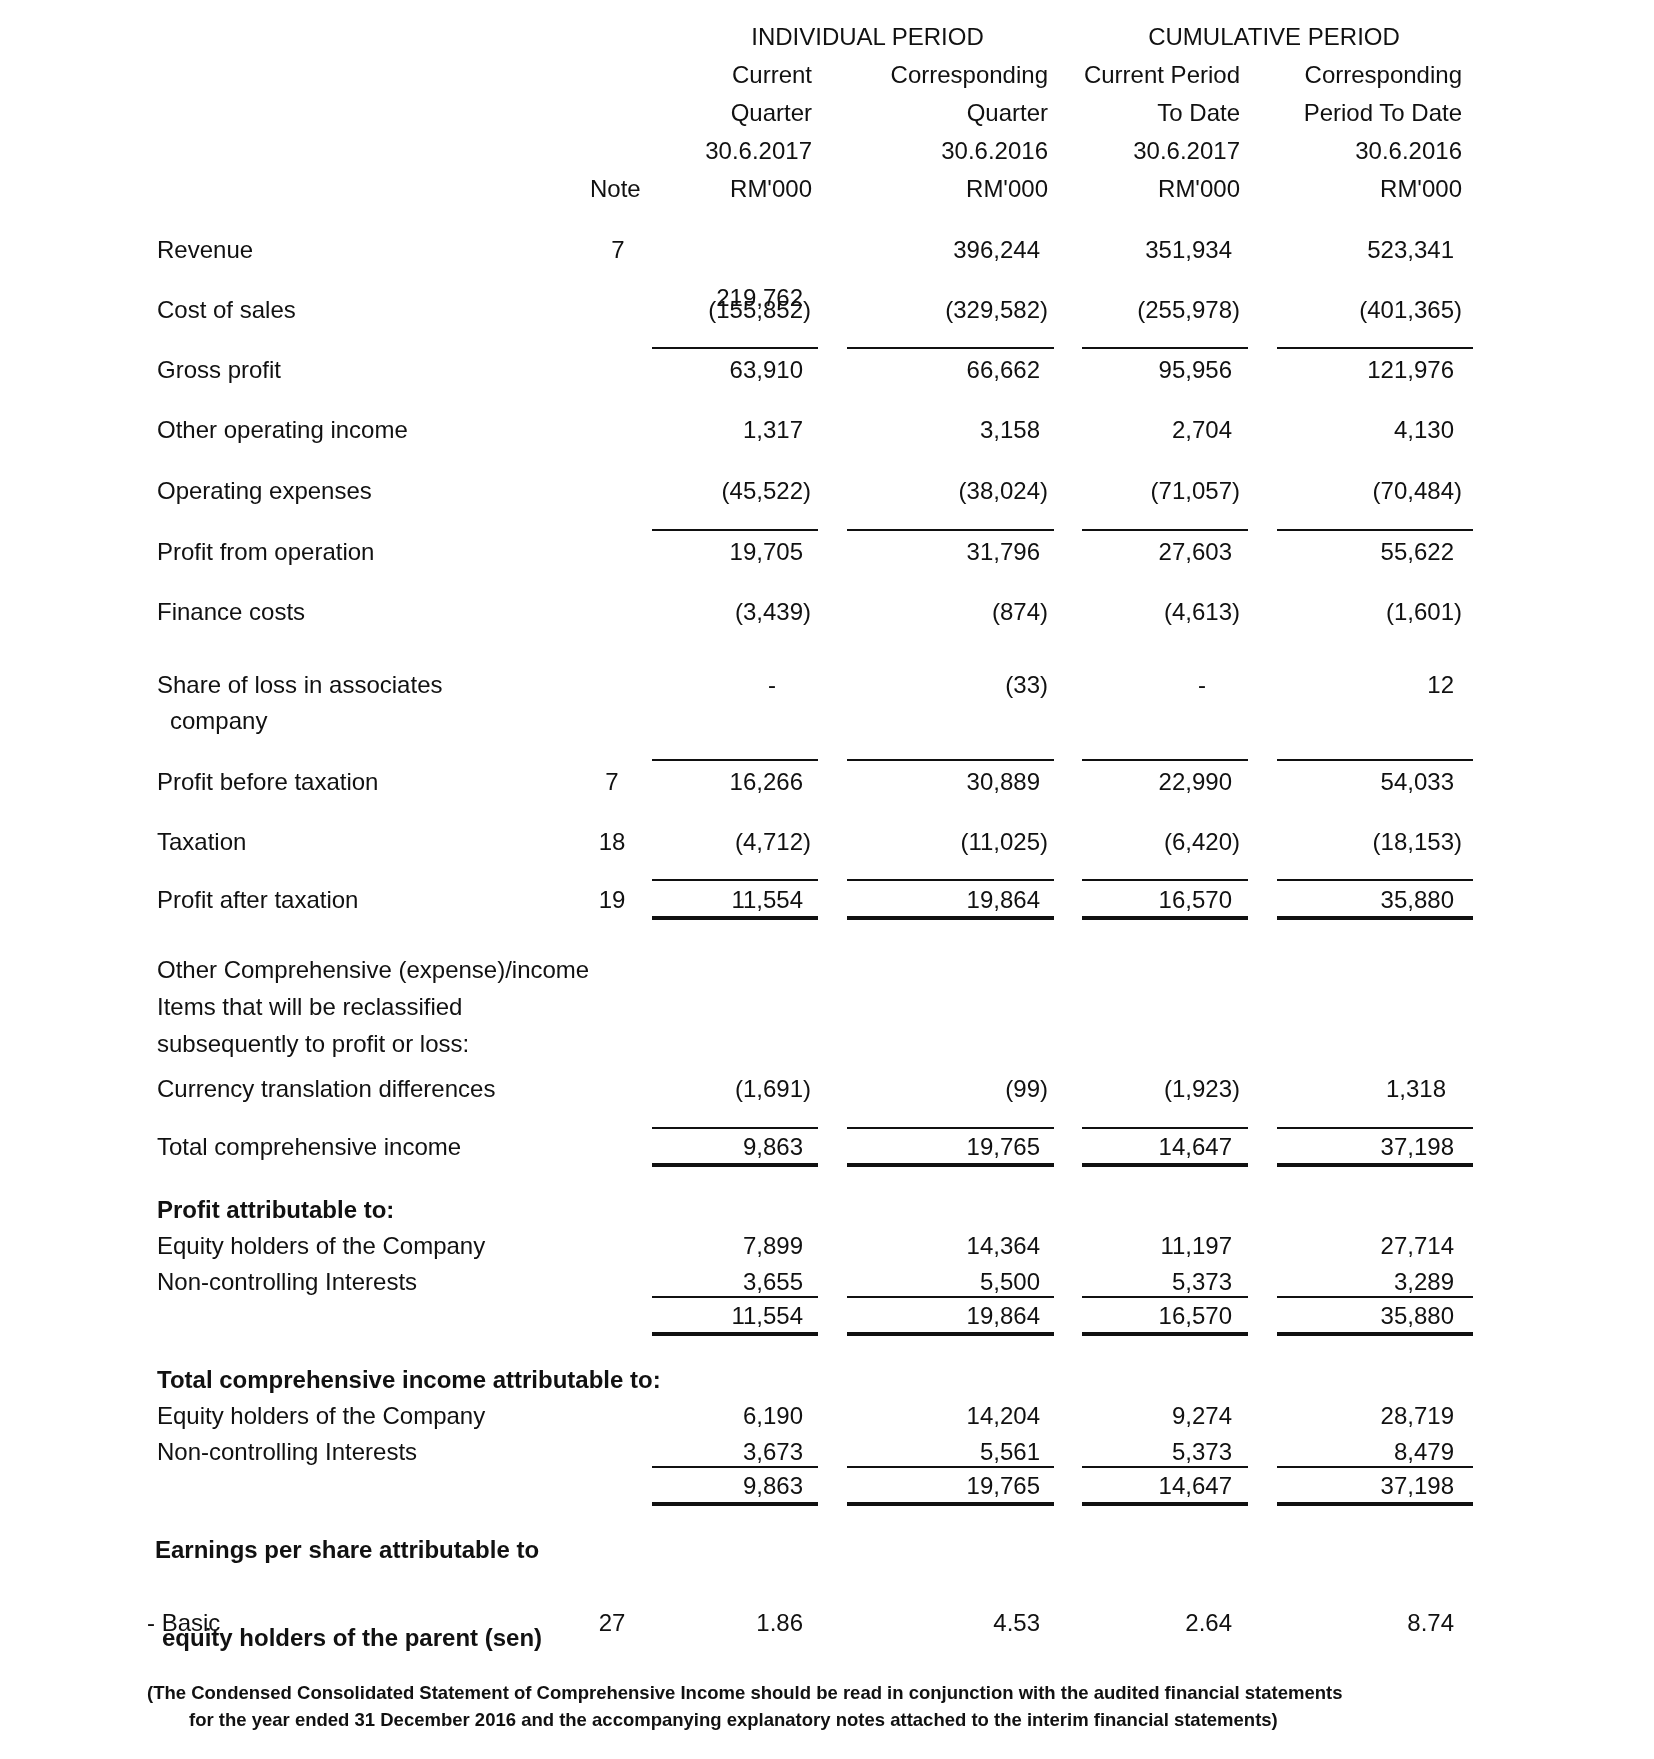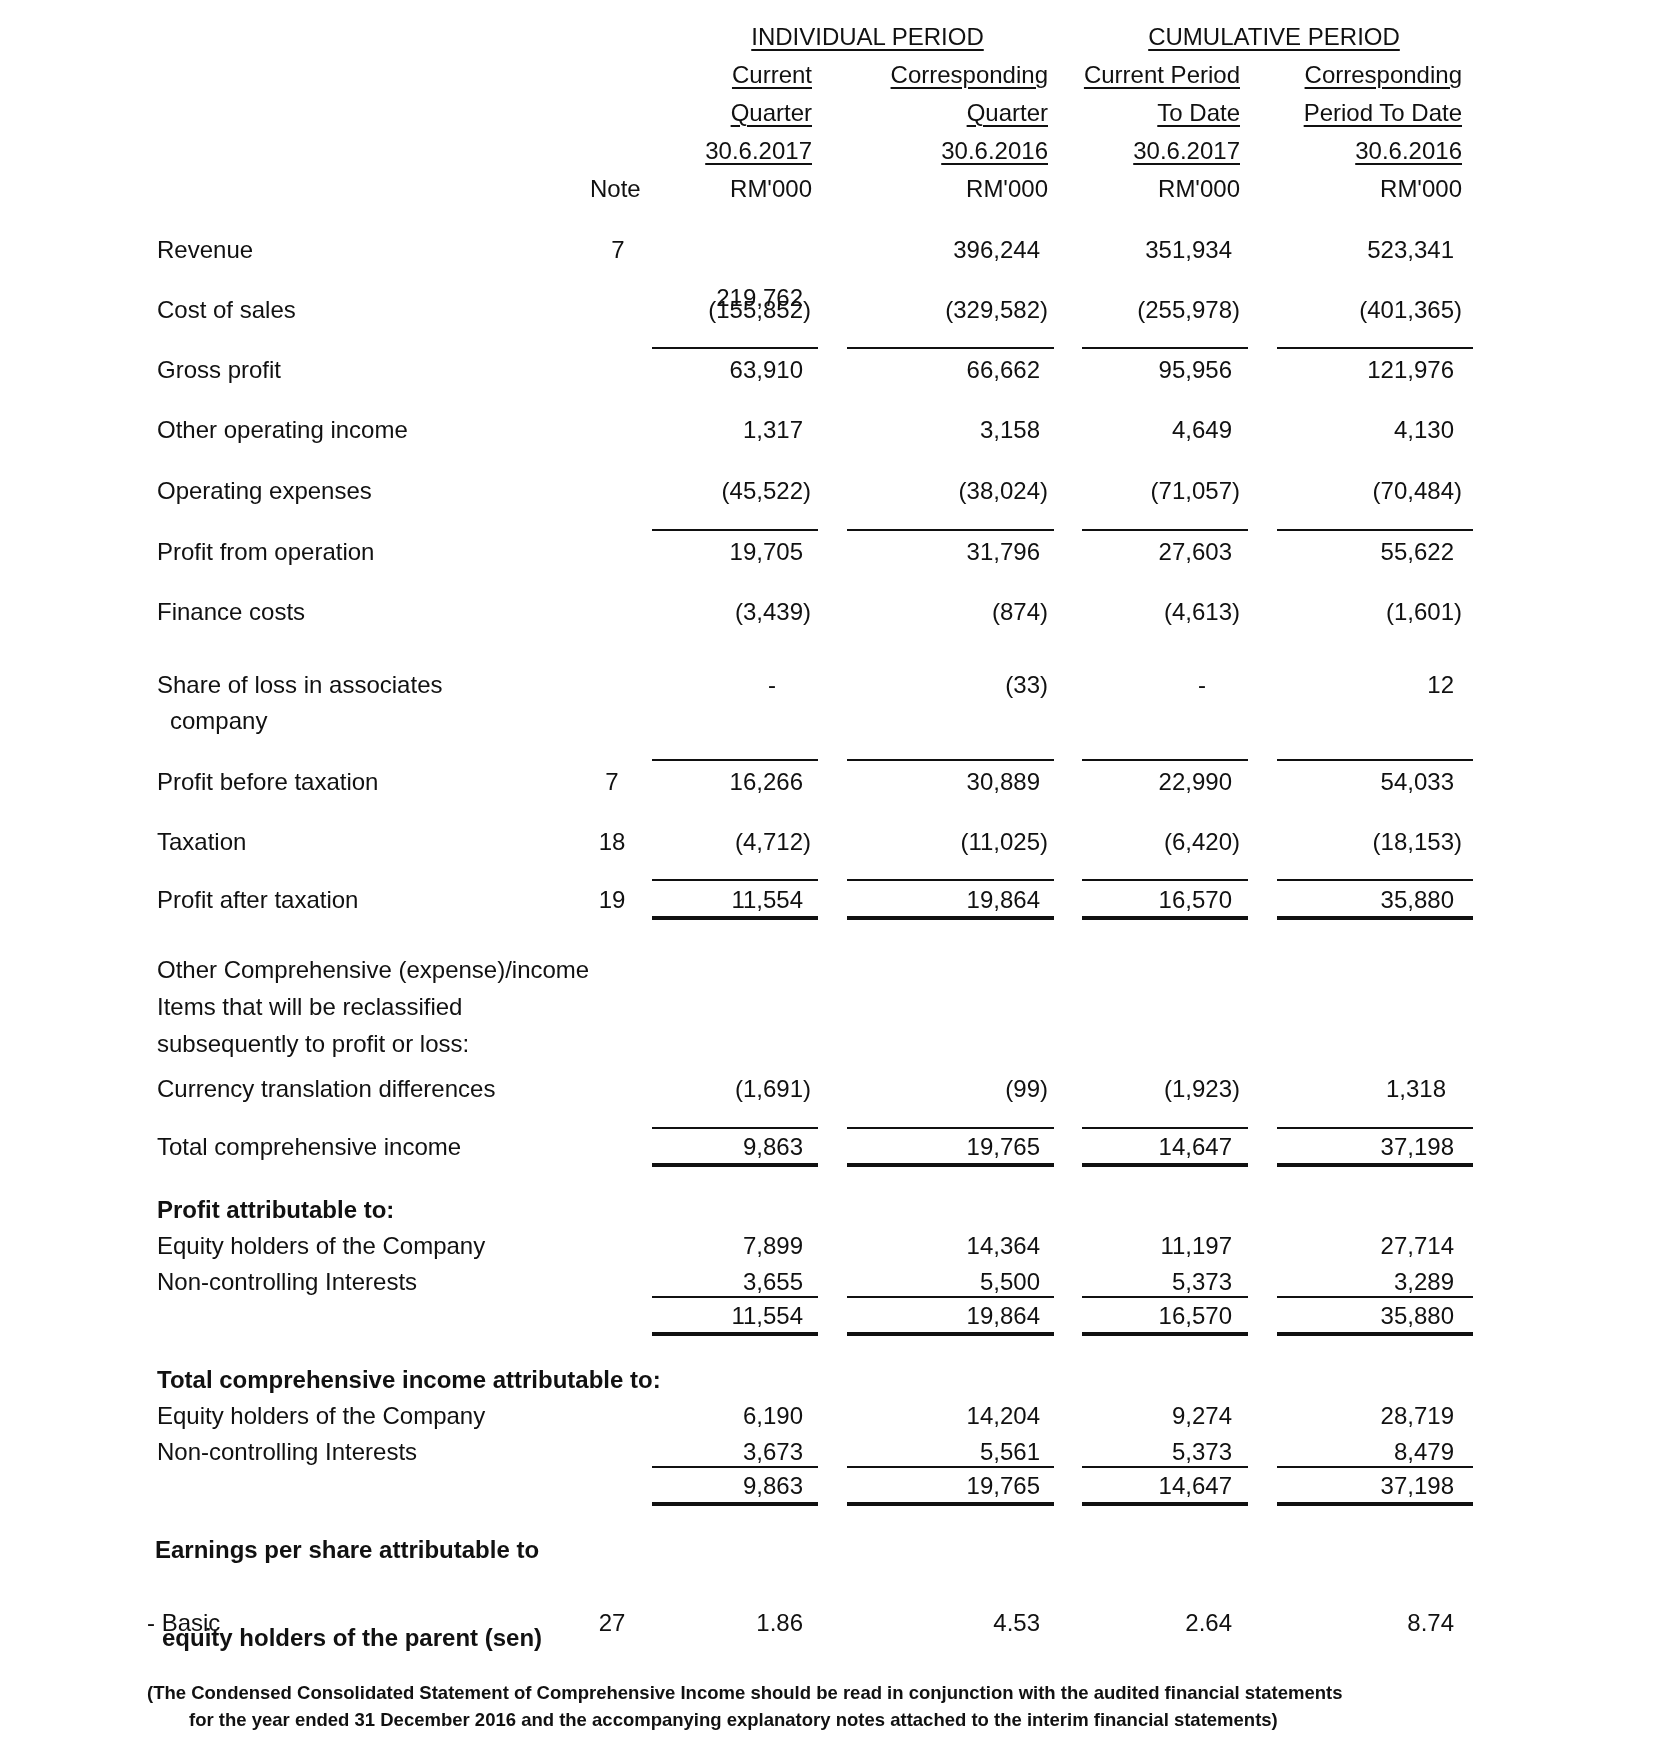--- a/index.html
+++ b/index.html
@@ -4,21 +4,21 @@
 <style>
   html, body { margin: 0; padding: 0; background: #ffffff; }
   body {
     width: 1654px; height: 1759px; position: relative; overflow: hidden;
     font-family: "Liberation Sans", "DejaVu Sans", sans-serif;
     color: #111111;
   }
   .t { position: absolute; white-space: nowrap; font-size: 24px; line-height: 28px; transform: translateY(-50%); }
   .r { text-align: right; }
   .c { text-align: center; }
-  .u { text-decoration: underline; text-underline-offset: 4px; text-decoration-thickness: 2px; }
+  .u { text-underline-offset: 4px; text-decoration-thickness: 2px; }
   .b { font-weight: bold; }
   .line { position: absolute; background: #111111; height: 2px; }
   .line.thick { height: 4px; }
   .foot { position: absolute; font-size: 18.5px; font-weight: bold; line-height: 27px; white-space: nowrap; }
 </style>
 </head>
 <body>
 
 <div class="t c u" style="left:745px;width:245px;top:37px;">INDIVIDUAL PERIOD</div>
 <div class="t c u" style="left:1140px;width:268px;top:37px;">CUMULATIVE PERIOD</div>
@@ -64,21 +64,21 @@
 
 <div class="t" style="left:157px;top:370px;">Gross profit</div>
 <div class="t r" style="right:851px;top:370px;">63,910</div>
 <div class="t r" style="right:614px;top:370px;">66,662</div>
 <div class="t r" style="right:422px;top:370px;">95,956</div>
 <div class="t r" style="right:200px;top:370px;">121,976</div>
 
 <div class="t" style="left:157px;top:430px;">Other operating income</div>
 <div class="t r" style="right:851px;top:430px;">1,317</div>
 <div class="t r" style="right:614px;top:430px;">3,158</div>
-<div class="t r" style="right:422px;top:430px;">4,649</div>
+<div class="t r" style="right:422px;top:430px;">2,704</div>
 <div class="t r" style="right:200px;top:430px;">4,130</div>
 
 <div class="t" style="left:157px;top:491px;">Operating expenses</div>
 <div class="t r" style="right:843px;top:491px;">(45,522)</div>
 <div class="t r" style="right:606px;top:491px;">(38,024)</div>
 <div class="t r" style="right:414px;top:491px;">(71,057)</div>
 <div class="t r" style="right:192px;top:491px;">(70,484)</div>
 
 <div class="line" style="left:652px;width:166px;top:529px;"></div>
 <div class="line" style="left:847px;width:207px;top:529px;"></div>

